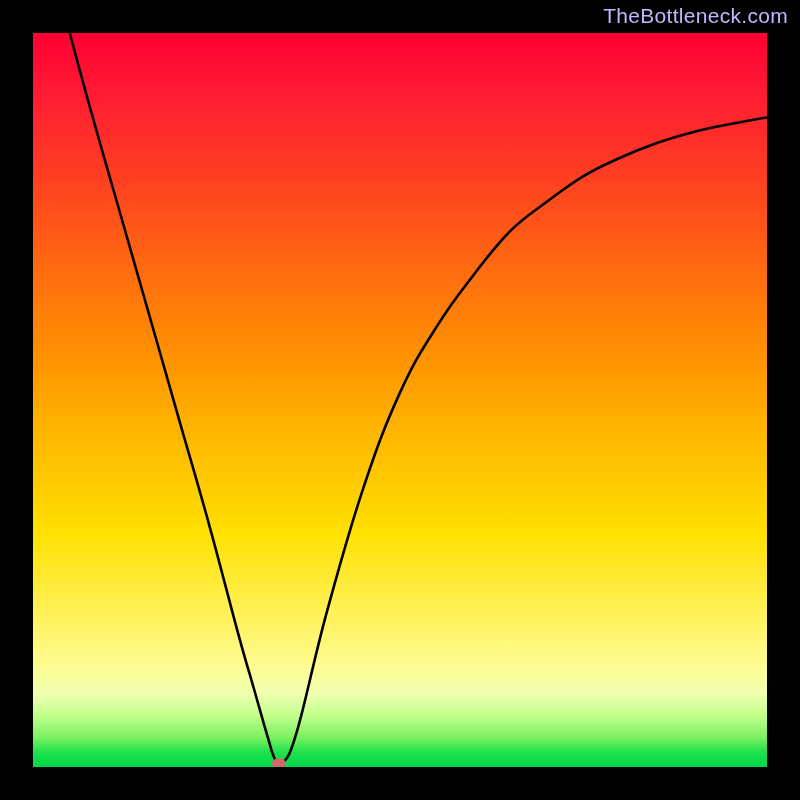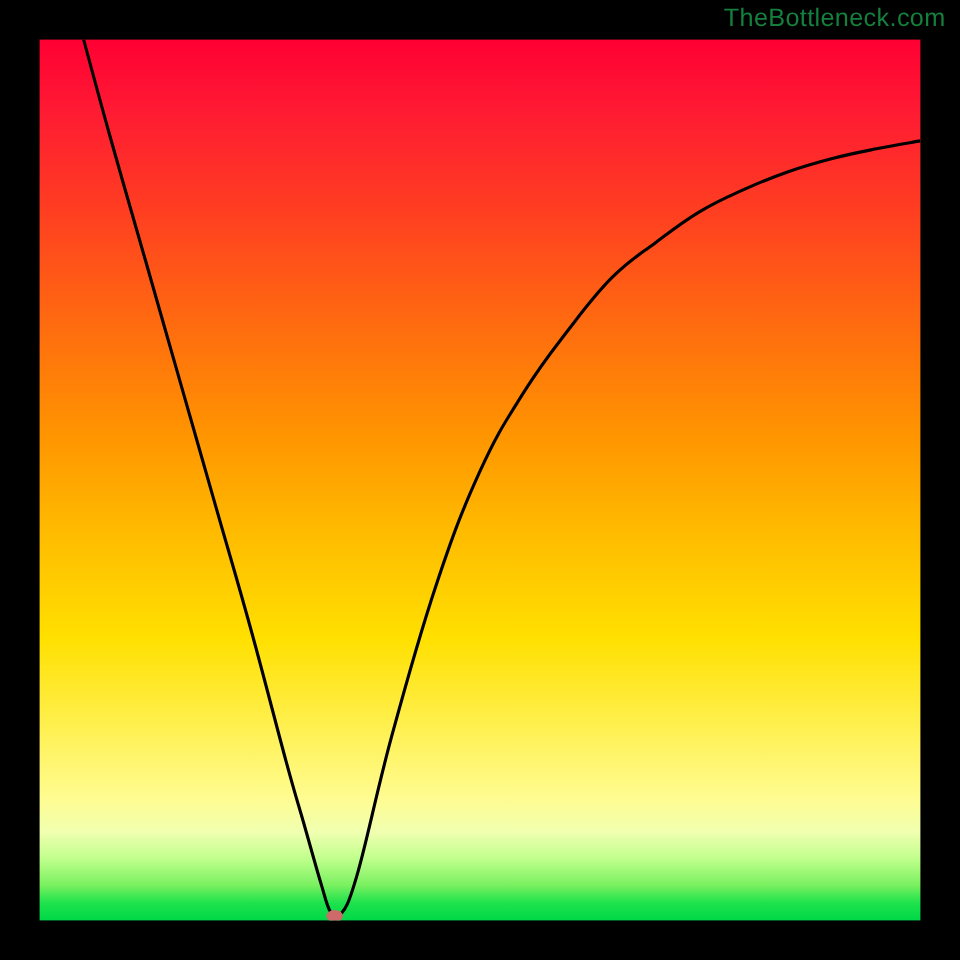--- a/index.html
+++ b/index.html
@@ -46,21 +46,21 @@
     left: 0;
     top: 0;
     width: 734px;
     height: 734px;
     pointer-events: none;
   }
   .watermark {
     position: absolute;
     top: 4px;
     right: 12px;
-    color: #15803d;
+    color: #c4b5fd;
     font-size: 21px;
     font-weight: 500;
     letter-spacing: 0.3px;
   }
 </style>
 </head>
 <body>
 
 <div class="frame">
   <div class="plot-area">

